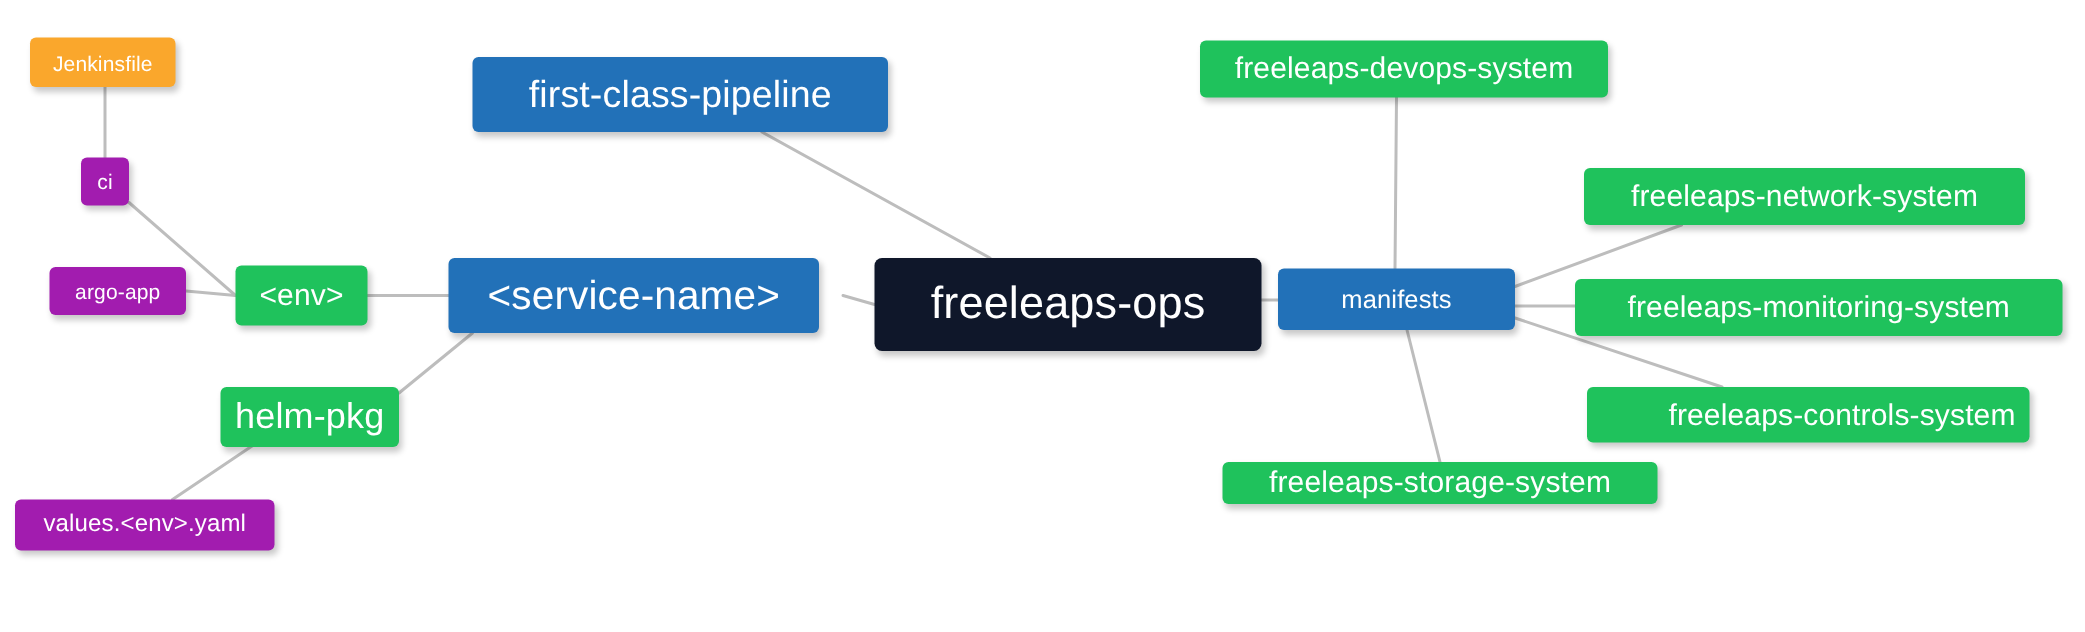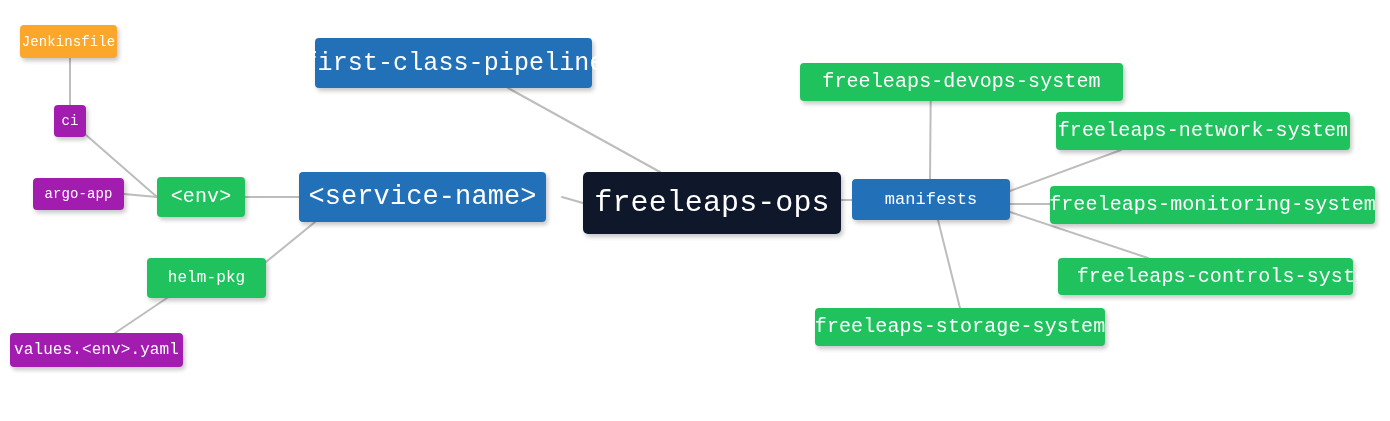--- a/index.html
+++ b/index.html
@@ -7,21 +7,21 @@
     margin: 0;
     padding: 0;
     background: #ffffff;
   }
   #canvas {
     position: relative;
     width: 1390px;
     height: 421px;
     background: #ffffff;
     overflow: hidden;
-    font-family: Liberation Mono, monospace;
+    font-family: Liberation Sans, sans-serif;
   }
   #edge-layer {
     position: absolute;
     left: 0;
     top: 0;
     width: 1390px;
     height: 421px;
     pointer-events: none;
   }
   .node {
@@ -66,23 +66,23 @@
       <line x1="1010" y1="212" x2="1148" y2="258" stroke="#BDBDBD" stroke-width="2" stroke-linecap="round"></line>
       <line x1="938" y1="220" x2="960" y2="308" stroke="#BDBDBD" stroke-width="2" stroke-linecap="round"></line>
     </svg>
   <div id="node-layer">
       <div class="node orange" style="left: 20px; top: 25px; width: 97px; height: 33px; font-size: 14px;">Jenkinsfile</div>
       <div class="node red" style="left: 54px; top: 105px; width: 32px; height: 32px; font-size: 14px;">ci</div>
       <div class="node red" style="left: 33px; top: 178px; width: 91px; height: 32px; font-size: 14px;">argo-app</div>
       <div class="node green" style="left: 157px; top: 177px; width: 88px; height: 40px; font-size: 20px;">&lt;env&gt;</div>
       <div class="node blue" style="left: 315px; top: 38px; width: 277px; height: 50px; font-size: 25px;">first-class-pipeline</div>
       <div class="node blue" style="left: 299px; top: 172px; width: 247px; height: 50px; font-size: 27px;">&lt;service-name&gt;</div>
-      <div class="node green" style="left: 147px; top: 258px; width: 119px; height: 40px; font-size: 16px;">helm-pkg</div>
+      <div class="node green" style="left: 147px; top: 258px; width: 119px; height: 40px; font-size: 24px;">helm-pkg</div>
       <div class="node red" style="left: 10px; top: 333px; width: 173px; height: 34px; font-size: 16px;">values.&lt;env&gt;.yaml</div>
       <div class="node root" style="left: 583px; top: 172px; width: 258px; height: 62px; font-size: 30px;">freeleaps-ops</div>
       <div class="node blue" style="left: 852px; top: 179px; width: 158px; height: 41px; font-size: 17px;">manifests</div>
-      <div class="node green" style="left: 800px; top: 27px; width: 323px; height: 38px; font-size: 20px; margin-top: 36px;">freeleaps-devops-system</div>
+      <div class="node green" style="left: 800px; top: 27px; width: 272px; height: 38px; font-size: 20px;">freeleaps-devops-system</div>
       <div class="node green" style="left: 1056px; top: 112px; width: 294px; height: 38px; font-size: 20px;">freeleaps-network-system</div>
       <div class="node green" style="left: 1050px; top: 186px; width: 325px; height: 38px; font-size: 20px;">freeleaps-monitoring-system</div>
       <div class="node green" style="left: 1058px; top: 258px; width: 295px; height: 37px; font-size: 20px; padding-left: 45px;">freeleaps-controls-system</div>
-      <div class="node green" style="left: 815px; top: 308px; width: 290px; height: 38px; font-size: 20px; text-align: center;">freeleaps-storage-system</div>
+      <div class="node green" style="left: 815px; top: 308px; width: 290px; height: 28px; font-size: 20px; text-align: center;">freeleaps-storage-system</div>
     </div>
 </div>
 
 </body></html>

